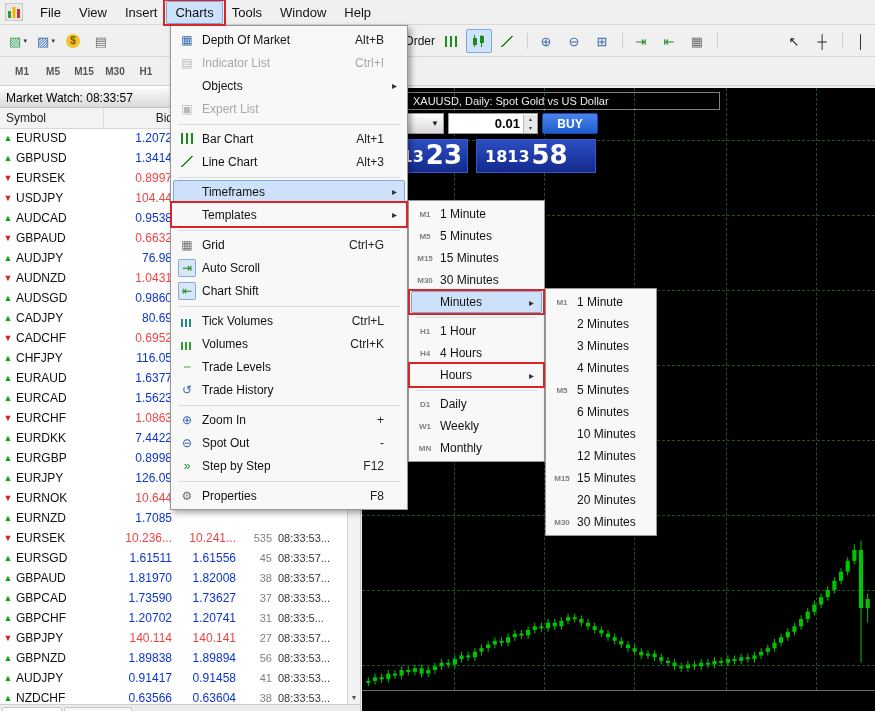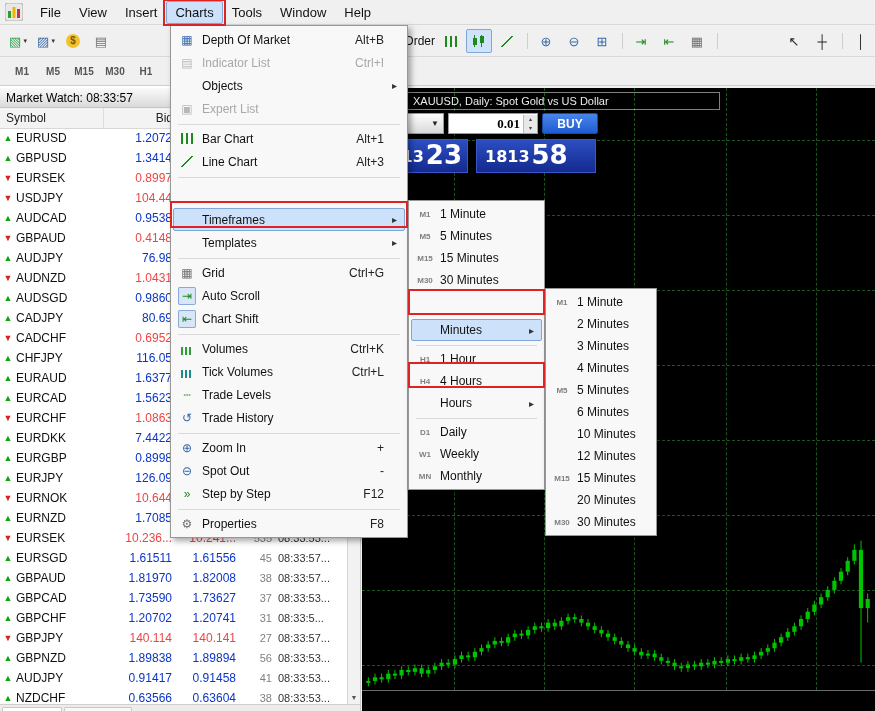--- a/index.html
+++ b/index.html
@@ -95,21 +95,21 @@
   .axis-line{position:absolute;left:0;top:602px;width:100%;height:0;border-top:1px solid #6a6a6a;}
   .xlab{position:absolute;top:607px;color:#bdbdbd;font-size:11px;white-space:nowrap;}
   .xlab:nth-of-type(1){left:10px;}.xlab:nth-of-type(2){left:114px;}.xlab:nth-of-type(3){left:224px;}
   .xlab:nth-of-type(4){left:318px;}.xlab:nth-of-type(5){left:424px;}
   
   .ock{position:absolute;left:20px;top:25px;width:216px;height:60px;}
   .ock-dd{position:absolute;left:0;top:0;width:62px;height:21px;background:linear-gradient(#fdfdfd,#d9d9d9);
           border:1px solid #9a9a9a;box-sizing:border-box;display:flex;align-items:center;justify-content:flex-end;padding-right:4px;}
   .ock-dd .caret{font-size:8px;color:#222;}
   .ock-lot{position:absolute;left:66px;top:0;width:90px;height:21px;background:#fff;border:1px solid #9a9a9a;
-           box-sizing:border-box;display:flex;align-items:center;font-family:Liberation Serif, serif;}
+           box-sizing:border-box;display:flex;align-items:center;}
   .ock-lot .val{flex:1;text-align:right;font-size:13px;font-weight:bold;color:#000;padding-right:3px;line-height:19px;}
   .spin{width:13px;display:flex;flex-direction:column;border-left:1px solid #bbb;flex:none;}
   .spin i{flex:1;font-style:normal;font-size:6px;line-height:9px;text-align:center;color:#444;background:#e8e8e8;}
   .ock-buy-btn{position:absolute;left:160px;top:0;width:56px;height:21px;background:linear-gradient(#4a85ec,#1f5cd0);
                color:#fff;font-size:12px;font-weight:bold;display:flex;align-items:center;justify-content:center;
                border-radius:2px;border:1px solid #1747a8;box-sizing:border-box;}
   .ock-price{position:absolute;top:26px;height:34px;background:linear-gradient(#2c4ec2,#142a8e);
              border:1px solid #3a57c8;box-sizing:border-box;display:flex;align-items:center;color:#fff;}
   .ock-price .pm{font-size:16px;font-weight:bold;font-family:"DejaVu Sans",sans-serif;}
   .ock-price .pp{font-size:26px;font-weight:bold;margin-left:2px;margin-top:-2px;font-family:"DejaVu Sans",sans-serif;}
@@ -117,21 +117,21 @@
   .ock-buy{left:94px;width:120px;padding-left:8px;}
   
   .menu{position:absolute;background:#f8f8f8;border:1px solid #979797;box-shadow:3px 3px 6px rgba(0,0,0,.35);
         padding:2px;box-sizing:border-box;z-index:40;}
   .menu-charts{left:170px;top:25px;width:238px;}
   .menu-tf{left:408px;top:200px;width:137px;z-index:41;}
   .menu-min{left:545px;top:288px;width:112px;z-index:42;}
   .mi{height:22px;display:flex;align-items:center;font-size:12px;color:#111;
       border:1px solid transparent;border-radius:2px;box-sizing:border-box;}
   .menu-charts .mi{height:23px;}
-  .mi.hl{background:#cde2fa;border-color:#7fa8d9;margin-top:28px;}
+  .mi.hl{background:#cde2fa;border-color:#7fa8d9;}
   .mi.sep{height:7px !important;position:relative;}
   .mi.sep::after{content:"";position:absolute;left:4px;right:4px;top:3px;height:1px;background:#d9d9d9;}
   .mi.disabled .ml,.mi.disabled .msc{color:#a8a8a8;}
   .mic{width:26px;display:flex;align-items:center;justify-content:center;font-size:12px;flex:none;}
   .mic.gi{width:14px;margin:0 6px;}
   .mic.pressed{width:18px;height:18px;margin:0 4px;}
   .ml{flex:1;padding-left:2px;white-space:nowrap;}
   .msc{padding-right:8px;color:#222;font-size:12px;}
   .mar{width:12px;font-size:10px;color:#333;flex:none;}
   .tfi{font-size:8px;font-weight:bold;color:#808080;}
@@ -323,21 +323,21 @@
           <span class="arr"></span>
           <span class="sym">AUDCAD</span>
           <span class="num bid">0.9538</span>
           <span class="num ask"></span>
           <span class="spr"></span>
           <span class="tim"></span>
         </div>
         <div class="mw-row down">
           <span class="arr"></span>
           <span class="sym">GBPAUD</span>
-          <span class="num bid">0.4148</span>
+          <span class="num bid">0.6632</span>
           <span class="num ask"></span>
           <span class="spr"></span>
           <span class="tim"></span>
         </div>
         <div class="mw-row up">
           <span class="arr"></span>
           <span class="sym">AUDJPY</span>
           <span class="num bid">76.98</span>
           <span class="num ask"></span>
           <span class="spr"></span>
@@ -827,29 +827,29 @@
         <span class="msc"></span>
         <span class="mar"></span>
       </div>
       <div class="mi sep">
         <span class="mic"></span>
         <span class="ml"></span>
         <span class="msc"></span>
         <span class="mar"></span>
       </div>
       <div class="mi">
+        <span class="mic gi gi-vol2"></span>
+        <span class="ml">Tick Volumes</span>
+        <span class="msc">Ctrl+L</span>
+        <span class="mar"></span>
+      </div>
+      <div class="mi">
         <span class="mic gi gi-vol"></span>
         <span class="ml">Volumes</span>
         <span class="msc">Ctrl+K</span>
-        <span class="mar"></span>
-      </div>
-      <div class="mi">
-        <span class="mic gi gi-vol2"></span>
-        <span class="ml">Tick Volumes</span>
-        <span class="msc">Ctrl+L</span>
         <span class="mar"></span>
       </div>
       <div class="mi">
         <span class="mic ic-green">┄</span>
         <span class="ml">Trade Levels</span>
         <span class="msc"></span>
         <span class="mar"></span>
       </div>
       <div class="mi">
         <span class="mic ic-blue">↺</span>

